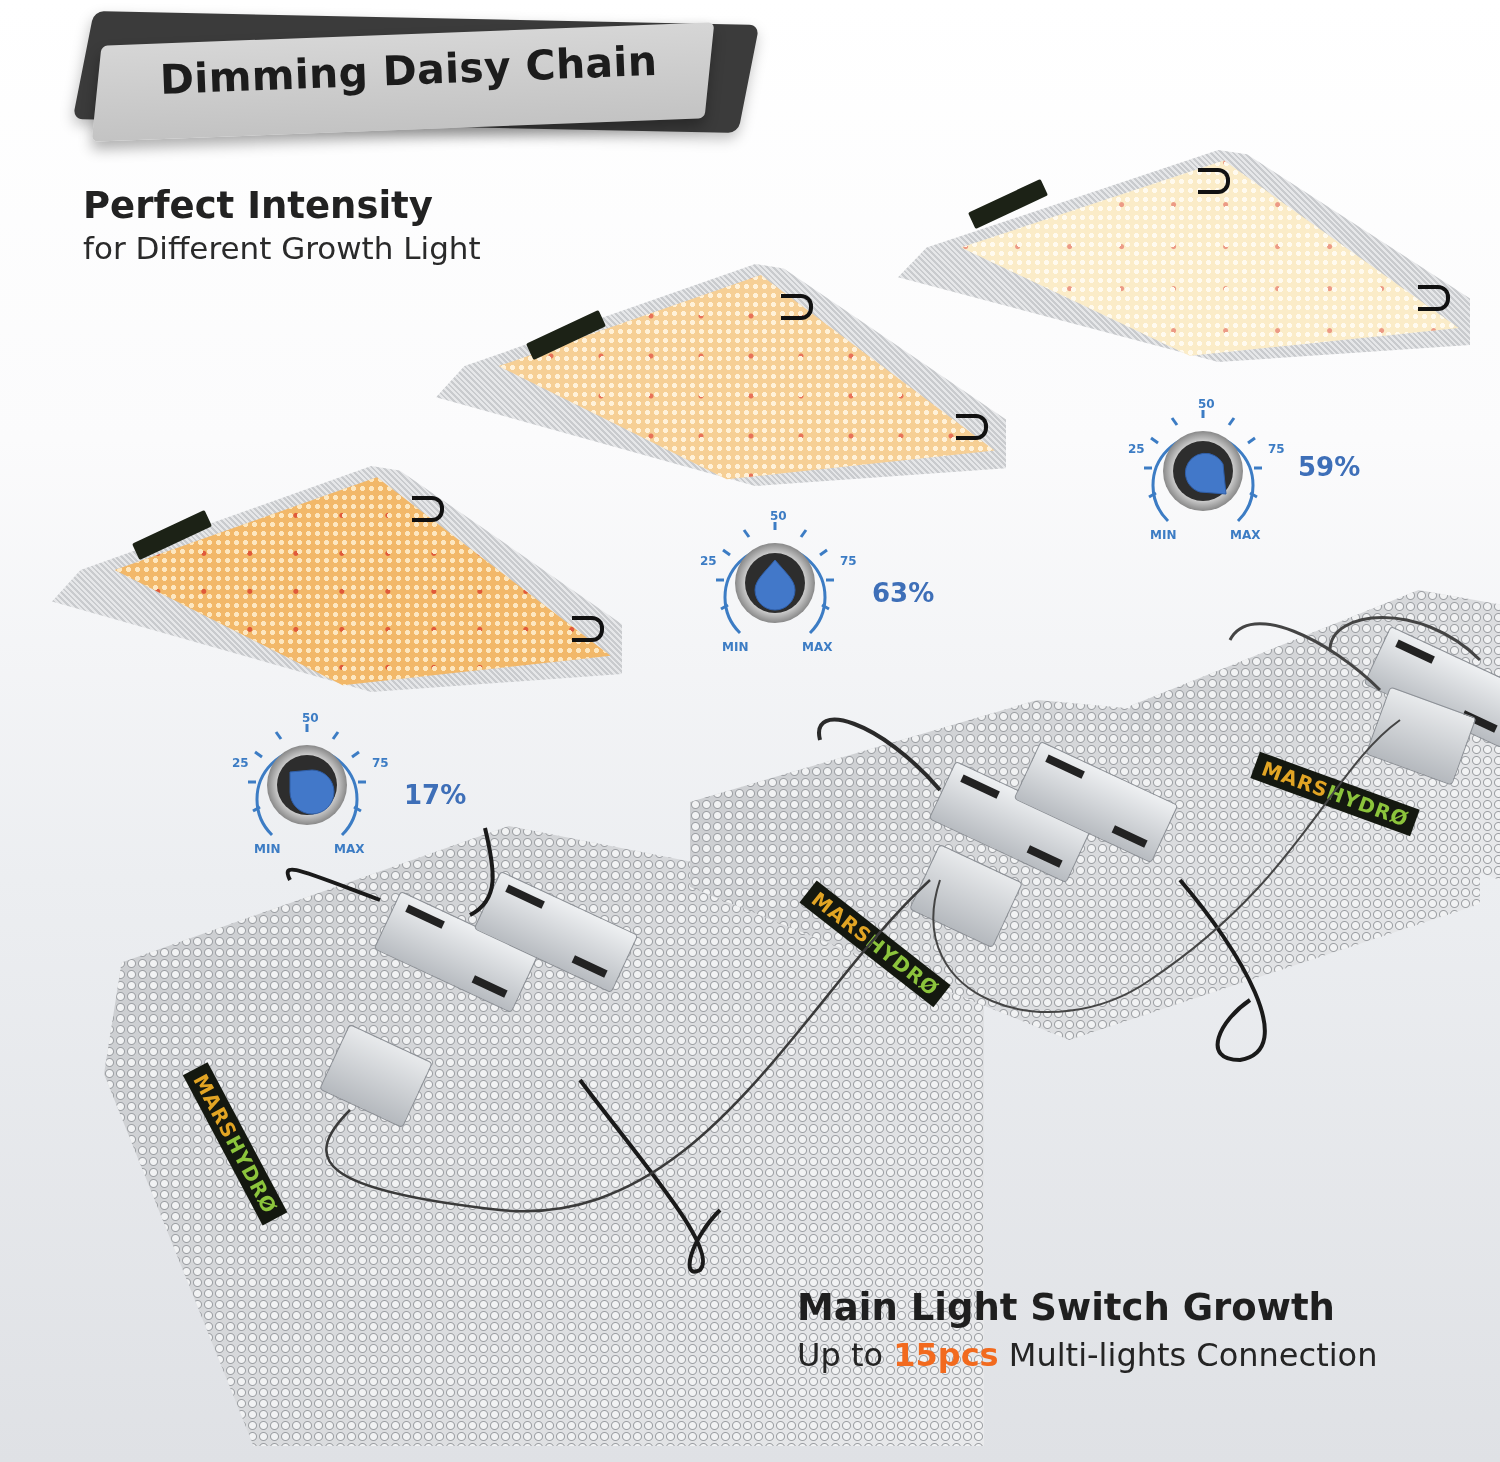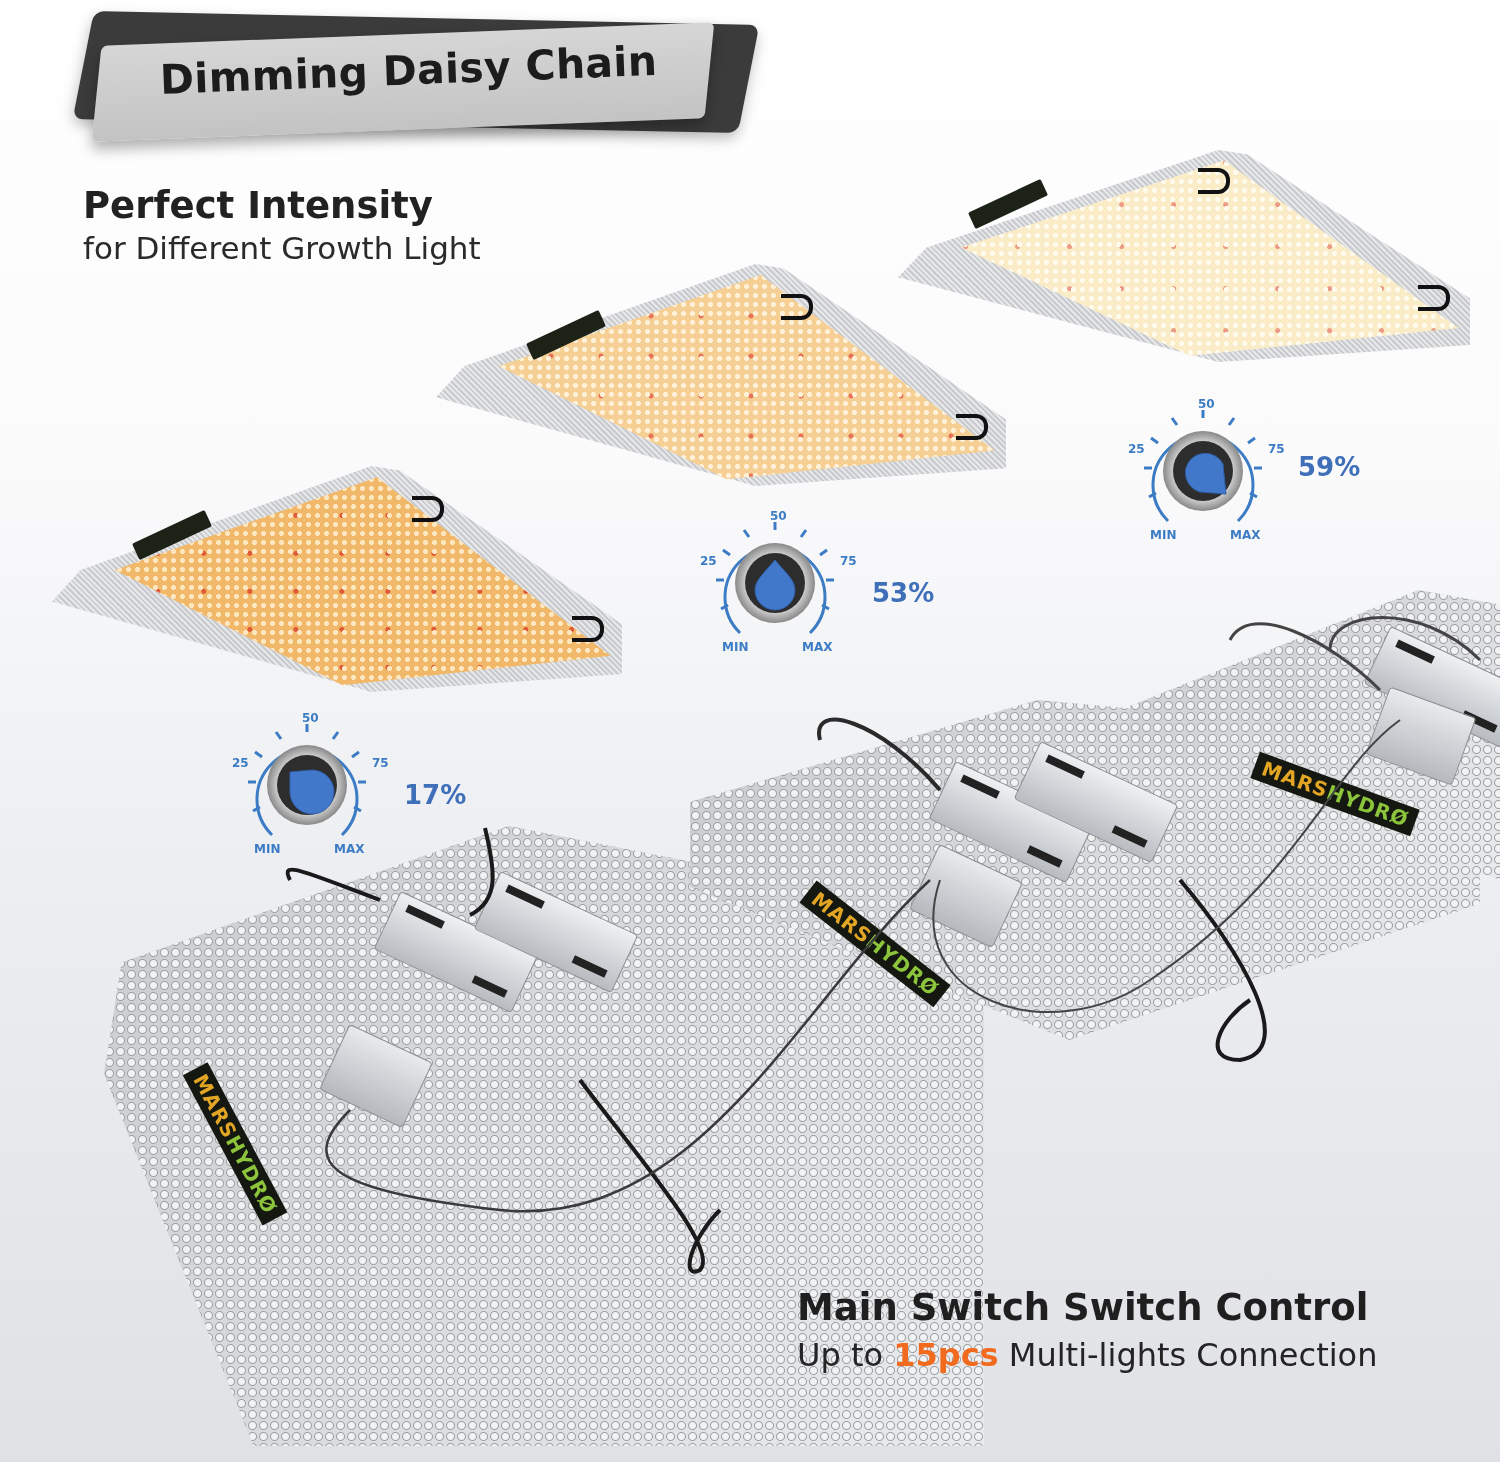--- a/index.html
+++ b/index.html
@@ -254,21 +254,21 @@
         </radialGradient>
       </defs>
     <path d="M75 52 C85 64 95 72 95 82 A20 20 0 1 1 55 82 C55 72 65 64 75 52 Z" fill="#4278c9" stroke="#2f5ea8" stroke-width="1"></path>
   </svg>
   <span class="dial-lbl" style="left:0px; top:46px;">25</span>
   <span class="dial-lbl" style="left:70px; top:1px;">50</span>
   <span class="dial-lbl" style="left:140px; top:46px;">75</span>
   <span class="dial-lbl" style="left:22px; top:132px;">MIN</span>
   <span class="dial-lbl" style="left:102px; top:132px;">MAX</span>
 </div>
-<div class="dial-pct" style="left:872px; top:578px;">53%</div>
+<div class="dial-pct" style="left:872px; top:578px;">63%</div>
 
 <div class="dial" style="left:1128px; top:396px;">
   <svg width="150" height="150" viewBox="0 0 150 150">
     <path d="M40 125 A50 50 0 1 1 110 125" stroke="#3c7cc4" stroke-width="3" fill="none"></path>
     <g stroke="#3c7cc4" stroke-width="3">
       <line x1="75" y1="22" x2="75" y2="14"></line>
         <line x1="49" y1="29" x2="44" y2="22"></line>
         <line x1="101" y1="29" x2="106" y2="22"></line>
       <line x1="30" y1="47" x2="23" y2="42"></line>
         <line x1="120" y1="47" x2="127" y2="42"></line>
@@ -289,16 +289,16 @@
     <path d="M58 72 A20 20 0 0 1 95 68 L98 98 L72 96 A20 20 0 0 1 58 72 Z" fill="#4278c9" stroke="#2f5ea8" stroke-width="1"></path>
   </svg>
   <span class="dial-lbl" style="left:0px; top:46px;">25</span>
   <span class="dial-lbl" style="left:70px; top:1px;">50</span>
   <span class="dial-lbl" style="left:140px; top:46px;">75</span>
   <span class="dial-lbl" style="left:22px; top:132px;">MIN</span>
   <span class="dial-lbl" style="left:102px; top:132px;">MAX</span>
 </div>
 <div class="dial-pct" style="left:1298px; top:452px;">59%</div>
 
-<div class="abs main-title">Main Switch Switch Control</div>
+<div class="abs main-title">Main Light Switch Growth</div>
 <div class="abs main-sub">
   <span>Up to </span><span class="hl">15pcs</span><span> Multi-lights Connection</span>
 </div>
 
 </body></html>

